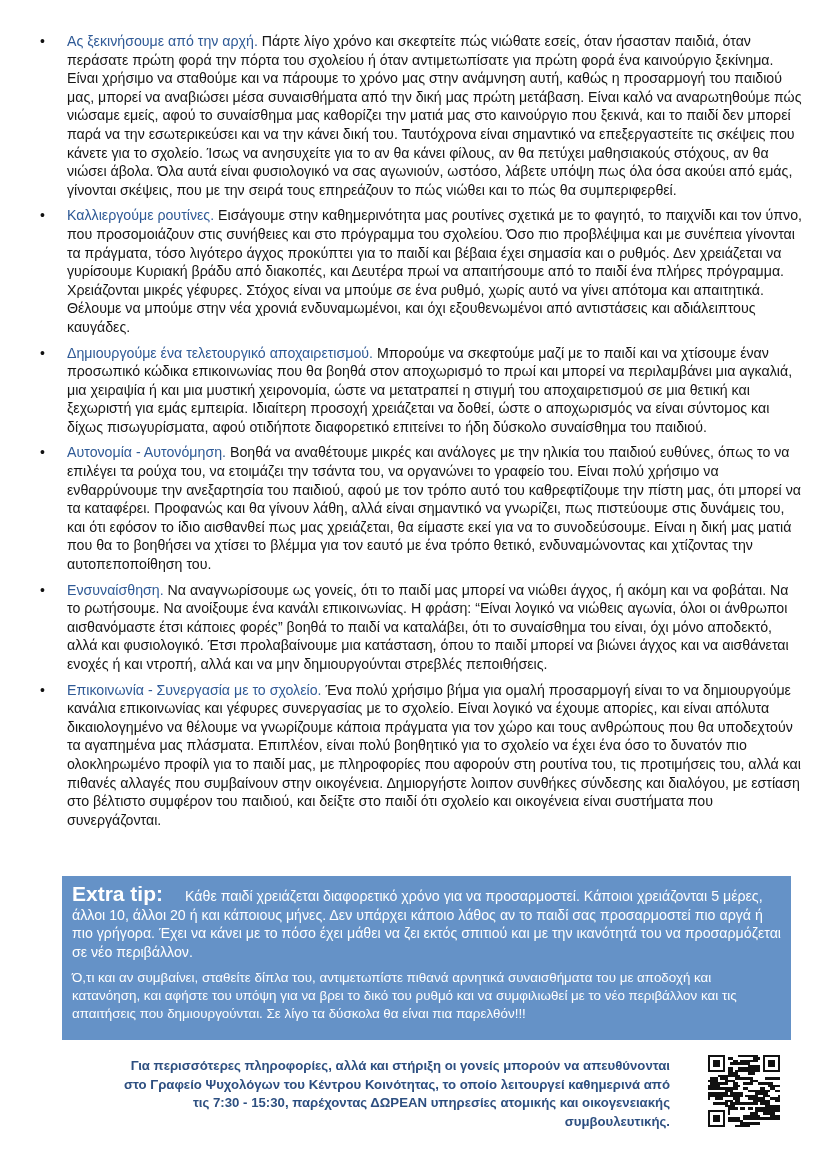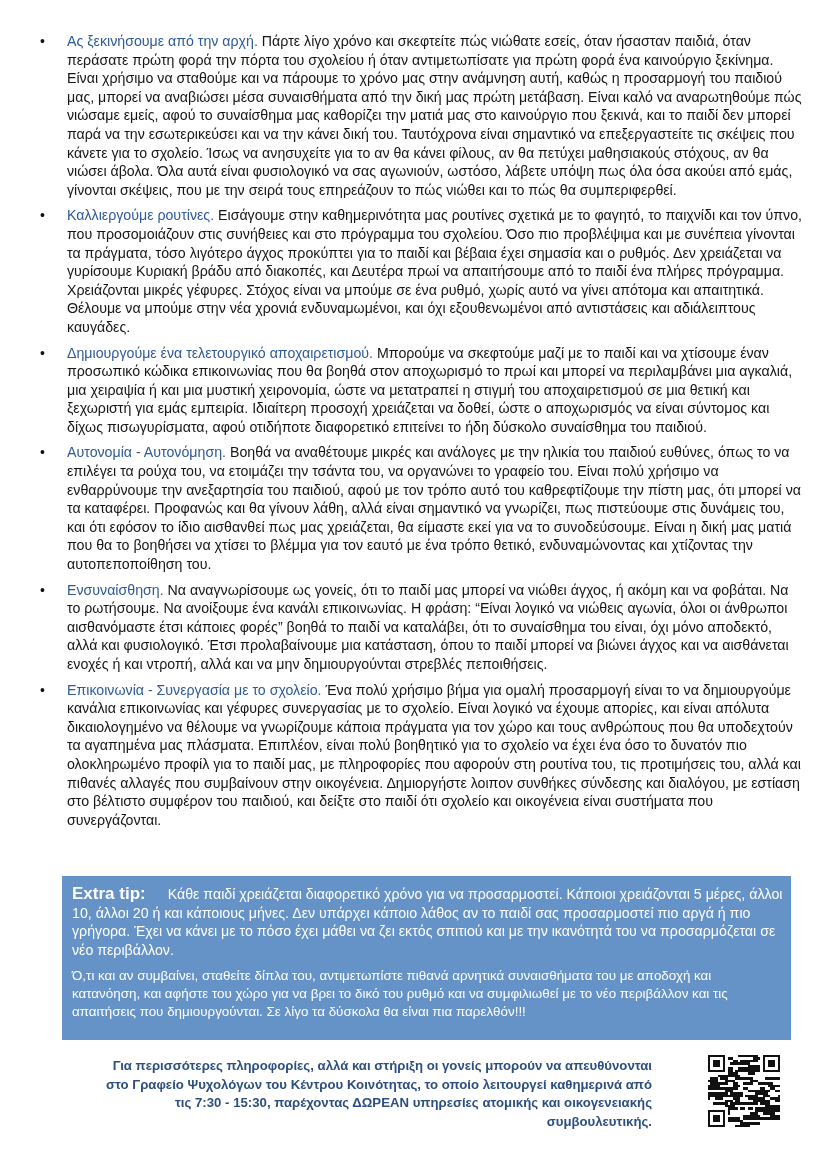--- a/index.html
+++ b/index.html
@@ -7,40 +7,40 @@
          font-family: "Liberation Sans", sans-serif; color: #111111; }
   .page { position: absolute; left: 0; top: 0; width: 826px; height: 1169px; }
   ul.bullets { list-style: none; margin: 0; padding: 0; position: absolute; left: 24px; top: 32px; width: 780px; }
   ul.bullets li { position: relative; padding-left: 43px; font-size: 14.2px; line-height: 18.6px; margin-bottom: 7px; color: #161616; }
   ul.bullets li .dot { position: absolute; left: 16px; top: 0; font-size: 14px; color: #111; }
   ul.bullets li .head { color: #2f5a96; font-weight: normal; }
   .tip-box { position: absolute; left: 62px; top: 876px; width: 729px; height: 164px; background: #6592c7; color: #ffffff; box-sizing: border-box; padding: 9px 8px 0 10px; }
   .tip-box p { margin: 0; font-size: 14.2px; line-height: 18.6px; }
   .tip-box p.p1 { margin-bottom: 8px; }
   .tip-box p.p2 { font-size: 13.4px; line-height: 18px; }
-  .tip-label { font-weight: bold; font-size: 17px; color: #ffffff; margin-right: 22px; margin-top: 43px; }
-  .footer { position: absolute; right: 174px; top: 1057px; width: 560px; text-align: right; color: #2d4f80; font-weight: bold; font-size: 13.2px; line-height: 18.6px; }
+  .tip-label { font-weight: bold; font-size: 21px; color: #ffffff; margin-right: 22px; margin-top: 43px; }
+  .footer { position: absolute; right: 156px; top: 1057px; width: 560px; text-align: right; color: #2d4f80; font-weight: bold; font-size: 13.2px; line-height: 18.6px; }
   .qr { position: absolute; left: 708px; top: 1055px; width: 72px; height: 72px; }
 </style>
 </head>
 <body>
 
 <div class="page">
   <ul class="bullets">
     <li><span class="dot">•</span><span class="head">Ας ξεκινήσουμε από την αρχή.</span><span> Πάρτε λίγο χρόνο και σκεφτείτε πώς νιώθατε εσείς, όταν ήσασταν παιδιά, όταν περάσατε  πρώτη φορά την πόρτα του σχολείου ή όταν αντιμετωπίσατε για πρώτη φορά ένα καινούργιο ξεκίνημα. Είναι χρήσιμο να σταθούμε και να πάρουμε το χρόνο μας στην ανάμνηση αυτή, καθώς η προσαρμογή του παιδιού μας, μπορεί να αναβιώσει μέσα συναισθήματα από την δική μας πρώτη μετάβαση. Είναι καλό να αναρωτηθούμε πώς νιώσαμε εμείς, αφού το συναίσθημα μας καθορίζει την ματιά μας στο καινούργιο που ξεκινά, και το παιδί δεν μπορεί παρά να την εσωτερικεύσει και να την κάνει δική του. Ταυτόχρονα είναι σημαντικό να επεξεργαστείτε τις σκέψεις που κάνετε για το σχολείο. Ίσως να ανησυχείτε για το αν θα κάνει φίλους, αν θα πετύχει μαθησιακούς στόχους, αν θα νιώσει άβολα. Όλα αυτά είναι φυσιολογικό να σας αγωνιούν, ωστόσο, λάβετε υπόψη πως όλα όσα ακούει από εμάς, γίνονται σκέψεις, που με την σειρά τους επηρεάζουν το πώς νιώθει και το πώς θα συμπεριφερθεί.</span></li>
     <li><span class="dot">•</span><span class="head">Καλλιεργούμε ρουτίνες.</span><span> Εισάγουμε στην καθημερινότητα μας ρουτίνες σχετικά με το φαγητό, το παιχνίδι και τον ύπνο, που προσομοιάζουν στις συνήθειες και στο πρόγραμμα του σχολείου. Όσο πιο προβλέψιμα και με συνέπεια γίνονται τα πράγματα, τόσο λιγότερο άγχος προκύπτει για το παιδί και βέβαια έχει σημασία και ο ρυθμός. Δεν χρειάζεται να γυρίσουμε Κυριακή βράδυ από διακοπές, και Δευτέρα πρωί να απαιτήσουμε από το παιδί ένα πλήρες πρόγραμμα. Χρειάζονται μικρές γέφυρες. Στόχος είναι να μπούμε σε ένα ρυθμό, χωρίς αυτό να γίνει  απότομα και απαιτητικά. Θέλουμε να μπούμε στην νέα χρονιά ενδυναμωμένοι, και όχι εξουθενωμένοι από αντιστάσεις και αδιάλειπτους καυγάδες.</span></li>
     <li><span class="dot">•</span><span class="head">Δημιουργούμε ένα τελετουργικό αποχαιρετισμού.</span><span> Μπορούμε να σκεφτούμε μαζί με το παιδί και να χτίσουμε έναν προσωπικό κώδικα επικοινωνίας που θα βοηθά στον αποχωρισμό το πρωί και μπορεί να περιλαμβάνει μια αγκαλιά, μια χειραψία ή και μια μυστική χειρονομία, ώστε να μετατραπεί η στιγμή του αποχαιρετισμού σε μια θετική και ξεχωριστή για εμάς εμπειρία. Ιδιαίτερη προσοχή χρειάζεται να δοθεί, ώστε ο αποχωρισμός να είναι σύντομος και δίχως πισωγυρίσματα, αφού οτιδήποτε διαφορετικό επιτείνει το ήδη δύσκολο συναίσθημα του παιδιού.</span></li>
     <li><span class="dot">•</span><span class="head">Αυτονομία - Αυτονόμηση.</span><span> Βοηθά να αναθέτουμε μικρές και ανάλογες με την ηλικία του παιδιού ευθύνες, όπως το να επιλέγει τα ρούχα του, να ετοιμάζει την τσάντα του, να οργανώνει το γραφείο του. Είναι πολύ χρήσιμο να ενθαρρύνουμε την ανεξαρτησία του παιδιού, αφού με τον τρόπο αυτό του καθρεφτίζουμε την πίστη μας, ότι μπορεί να τα καταφέρει. Προφανώς και θα γίνουν λάθη, αλλά είναι σημαντικό να γνωρίζει, πως πιστεύουμε στις δυνάμεις του, και ότι εφόσον το ίδιο αισθανθεί πως μας χρειάζεται, θα είμαστε εκεί για να το συνοδεύσουμε. Είναι η δική μας ματιά που θα το βοηθήσει να χτίσει το βλέμμα για τον εαυτό με ένα τρόπο θετικό, ενδυναμώνοντας και χτίζοντας την αυτοπεποποίθηση του.</span></li>
     <li><span class="dot">•</span><span class="head">Ενσυναίσθηση.</span><span> Να αναγνωρίσουμε ως γονείς, ότι το παιδί μας μπορεί να νιώθει άγχος, ή ακόμη και να φοβάται. Να το ρωτήσουμε. Να ανοίξουμε  ένα κανάλι επικοινωνίας. Η φράση: “Είναι λογικό να νιώθεις αγωνία, όλοι οι άνθρωποι αισθανόμαστε έτσι κάποιες φορές” βοηθά το παιδί να καταλάβει, ότι το συναίσθημα του είναι, όχι μόνο αποδεκτό, αλλά και φυσιολογικό. Έτσι προλαβαίνουμε μια κατάσταση, όπου το παιδί μπορεί να βιώνει άγχος και να αισθάνεται ενοχές  ή και ντροπή,  αλλά και να μην δημιουργούνται στρεβλές πεποιθήσεις.</span></li>
     <li><span class="dot">•</span><span class="head">Επικοινωνία - Συνεργασία με το σχολείο.</span><span> Ένα πολύ χρήσιμο βήμα για ομαλή προσαρμογή είναι το να δημιουργούμε κανάλια επικοινωνίας και γέφυρες συνεργασίας με το σχολείο. Είναι λογικό να έχουμε απορίες, και είναι απόλυτα δικαιολογημένο να θέλουμε να γνωρίζουμε κάποια πράγματα για τον χώρο και τους ανθρώπους που θα υποδεχτούν τα αγαπημένα μας πλάσματα. Επιπλέον, είναι πολύ βοηθητικό για το σχολείο να έχει ένα όσο το δυνατόν πιο ολοκληρωμένο προφίλ για το παιδί μας, με πληροφορίες που αφορούν στη ρουτίνα του, τις προτιμήσεις του, αλλά και πιθανές αλλαγές που συμβαίνουν στην οικογένεια. Δημιοργήστε λοιπον συνθήκες σύνδεσης και διαλόγου, με εστίαση στο βέλτιστο συμφέρον του παιδιού, και δείξτε στο παιδί ότι σχολείο και  οικογένεια είναι συστήματα που συνεργάζονται.</span></li>
   </ul>
 
   <div class="tip-box">
     <p class="p1"><span class="tip-label">Extra tip:</span><span>Κάθε παιδί χρειάζεται διαφορετικό χρόνο για να προσαρμοστεί. Κάποιοι χρειάζονται 5 μέρες, άλλοι 10, άλλοι 20 ή και κάποιους μήνες. Δεν υπάρχει κάποιο λάθος αν το παιδί σας προσαρμοστεί πιο αργά ή πιο γρήγορα. Έχει να κάνει με το πόσο έχει μάθει να ζει εκτός σπιτιού και με την ικανότητά του να προσαρμόζεται σε νέο περιβάλλον.</span></p>
-    <p class="p2">Ό,τι και αν συμβαίνει, σταθείτε δίπλα του, αντιμετωπίστε πιθανά αρνητικά συναισθήματα του με αποδοχή και κατανόηση, και αφήστε του χώρο για να βρει το δικό του ρυθμό και να συμφιλιωθεί με το νέο περιβάλλον και τις απαιτήσεις που δημιουργούνται. Σε λίγο τα δύσκολα θα είναι πια παρελθόν!!!</p>
+    <p class="p2">Ό,τι και αν συμβαίνει, σταθείτε δίπλα του, αντιμετωπίστε πιθανά αρνητικά συναισθήματα του με αποδοχή και κατανόηση, και αφήστε του υπόψη για να βρει το δικό του ρυθμό και να συμφιλιωθεί με το νέο περιβάλλον και τις απαιτήσεις που δημιουργούνται. Σε λίγο τα δύσκολα θα είναι πια παρελθόν!!!</p>
   </div>
 
   <div class="footer">Για περισσότερες πληροφορίες, αλλά και στήριξη οι γονείς μπορούν να απευθύνονται στο Γραφείο Ψυχολόγων του Κέντρου Κοινότητας, το οποίο λειτουργεί καθημερινά από τις 7:30 - 15:30, παρέχοντας ΔΩΡΕΑΝ υπηρεσίες ατομικής και οικογενειακής συμβουλευτικής.</div>
 
   <svg class="qr" viewBox="0 0 29 29" shape-rendering="crispEdges">
     <rect width="29" height="29" fill="#fff"></rect>
     <g fill="#111" id="qr-modules">
         <rect x="0" y="0" width="7" height="7"></rect>
         <rect x="1" y="1" width="5" height="5" fill="#fff"></rect>
         <rect x="2" y="2" width="3" height="3"></rect>

